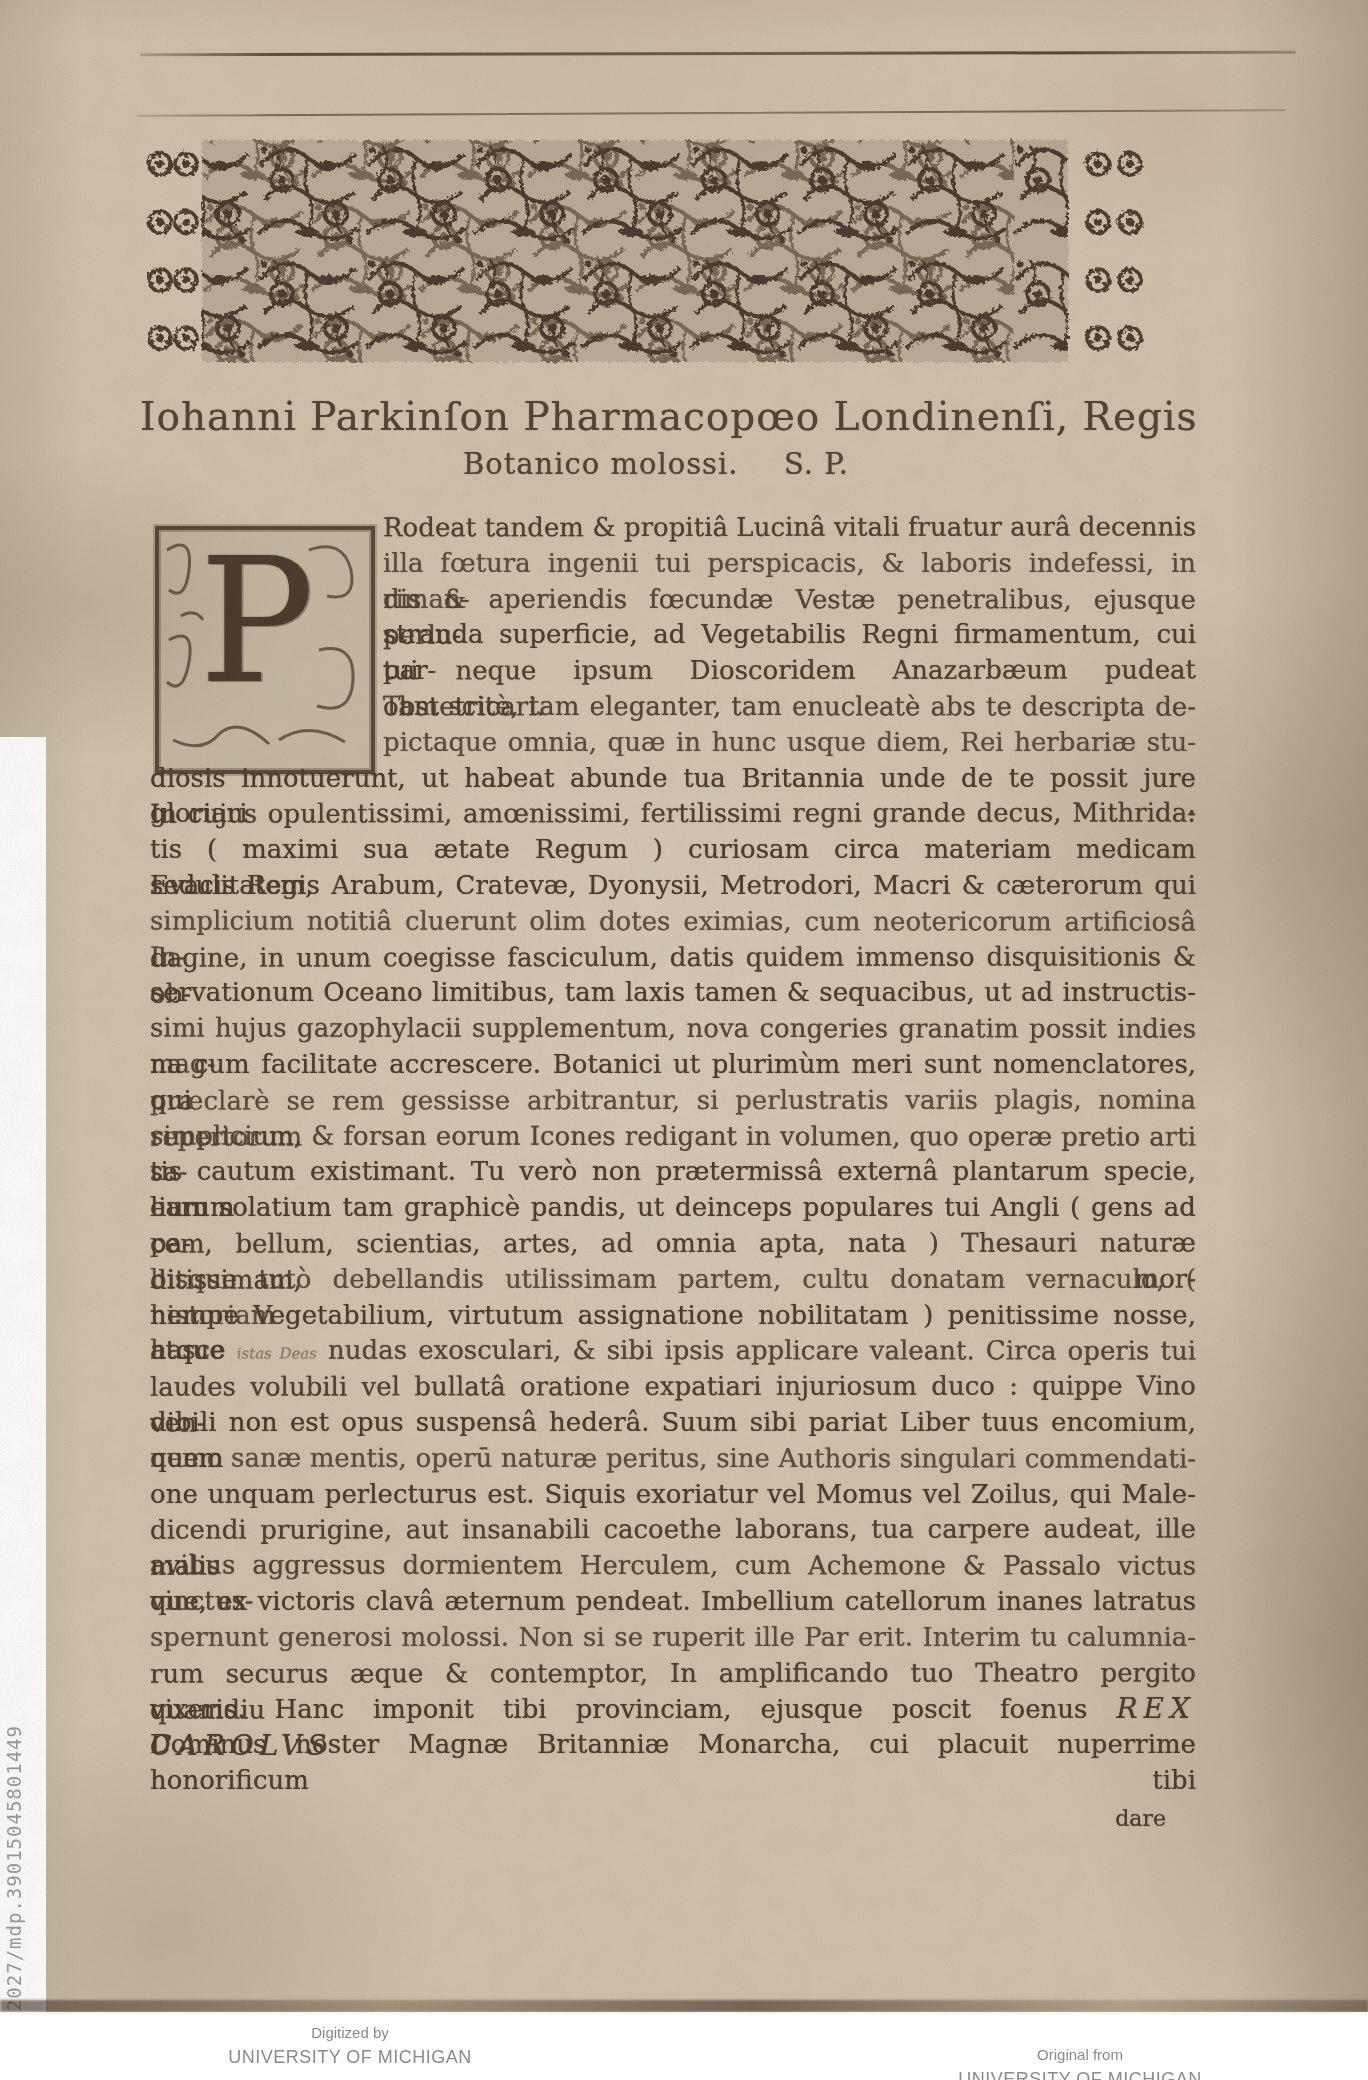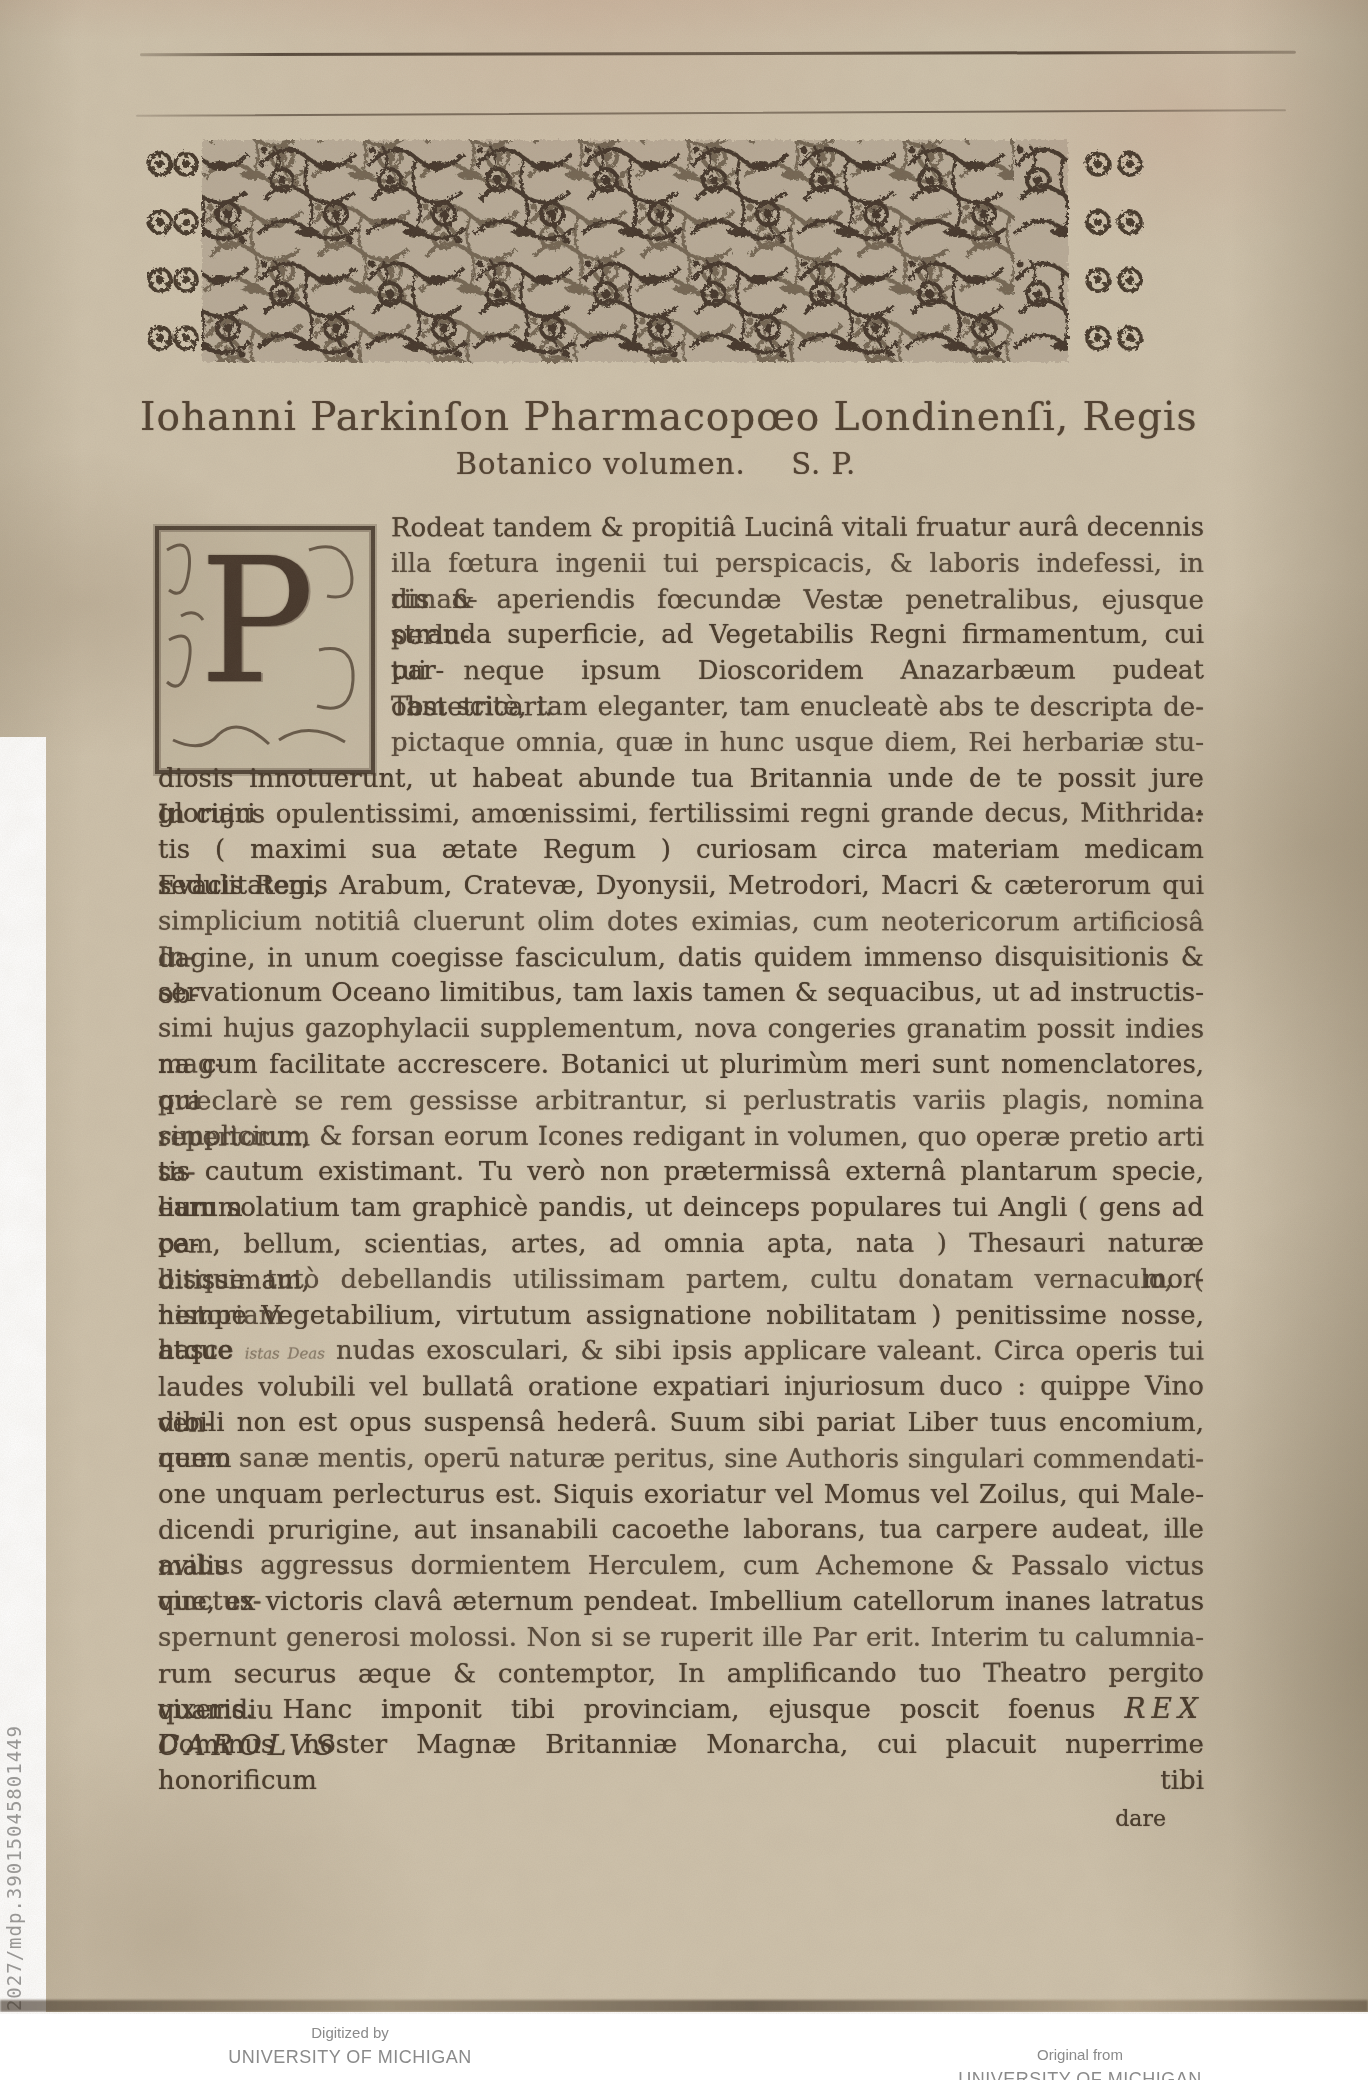--- a/index.html
+++ b/index.html
@@ -38,21 +38,21 @@
   
   .initial{position:absolute;left:155px;top:526px;width:212px;height:240px;
     border:4px solid rgba(60,47,35,.85);box-shadow:0 0 0 2px rgba(60,47,35,.25), inset 0 0 0 2px rgba(60,47,35,.3);
     background:rgba(112,96,72,.10);filter:blur(.3px);}
   .initial svg{position:absolute;left:0;top:0;}
   .pglyph{position:absolute;left:40px;top:6px;font-size:172px;line-height:1;
     color:#44352a;text-shadow:2px 1px 0 rgba(68,53,42,.35), 0 0 2px rgba(68,53,42,.6);}
   
   .bodytext{position:absolute;left:150px;top:510px;width:1046px;
     font-size:26px;line-height:35.8px;color:#453729;
-    text-shadow:0 0 .9px rgba(66,52,38,.85);filter:blur(.32px);margin-left:8px;}
+    text-shadow:0 0 .9px rgba(66,52,38,.85);filter:blur(.32px);}
   .line{text-align:justify;text-align-last:justify;height:35.8px;overflow:visible;}
   .line.ind{padding-left:233px;}
   .line:nth-child(3n){opacity:.93;transform:rotate(.06deg);}
   .line:nth-child(4n+1){opacity:.97;transform:rotate(-.07deg);}
   .line:nth-child(5n+2){opacity:.88;}
   .seg-i{}
   .seg-sm{font-style:italic;font-size:15px;opacity:.55;letter-spacing:0;}
   .seg-sp{font-style:italic;font-size:28px;letter-spacing:6px;word-spacing:12px;}
   .catchword{position:absolute;left:150px;top:1806px;width:1016px;text-align:right;
     font-size:22px;color:#453729;text-shadow:0 0 .9px rgba(66,52,38,.85);filter:blur(.3px);}
@@ -136,21 +136,21 @@
         <use href="#rosette" x="984" y="86"></use>
       <use href="#rosette" x="952" y="144"></use>
         <use href="#rosette" x="984" y="144"></use>
       <use href="#rosette" x="952" y="202"></use>
         <use href="#rosette" x="984" y="202"></use>
     </g>
   </svg>
 
   <div class="title">
     <div class="title1">Iohanni Parkinſon Pharmacopœo Londinenſi, Regis</div>
-    <div class="title2">Botanico volumen.  S. P.</div>
+    <div class="title2">Botanico molossi.  S. P.</div>
   </div>
 
   <div class="initial">
     <svg width="204" height="232" viewBox="0 0 204 232">
       <g fill="none" stroke="rgba(70,55,42,.75)" stroke-width="3">
         <path d="M8 20 Q34 4 30 40 Q26 72 10 60"></path>
         <path d="M10 110 Q36 96 30 132 Q24 166 8 152"></path>
         <path d="M14 210 Q44 224 60 204 Q80 186 110 214"></path>
         <path d="M150 20 Q184 8 192 40 Q198 72 168 66"></path>
         <path d="M160 120 Q196 112 194 150 Q192 186 158 176"></path>

